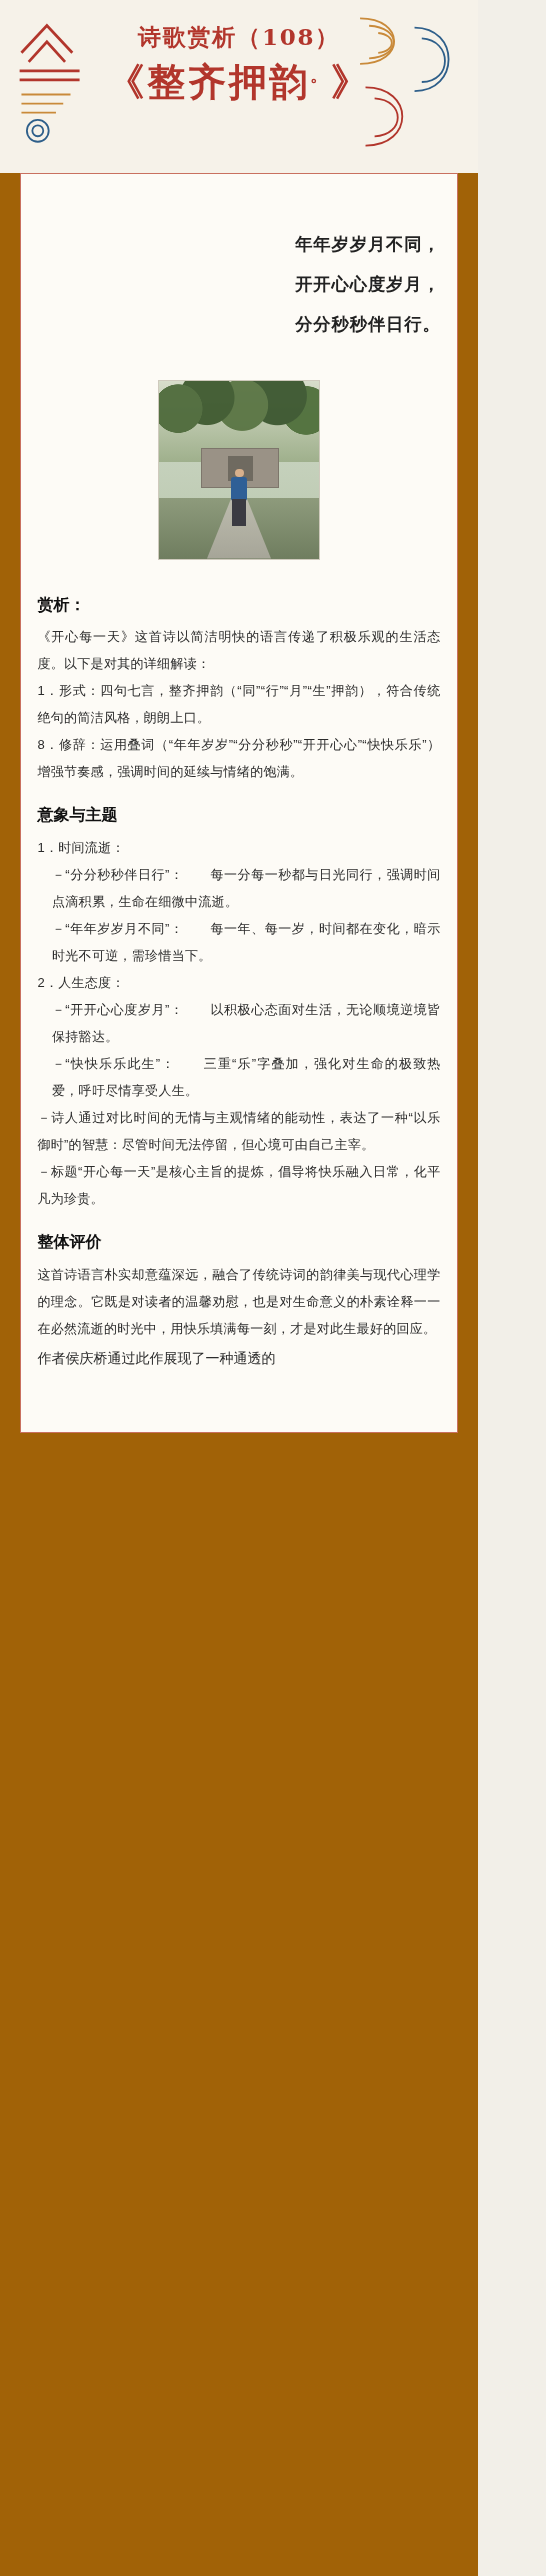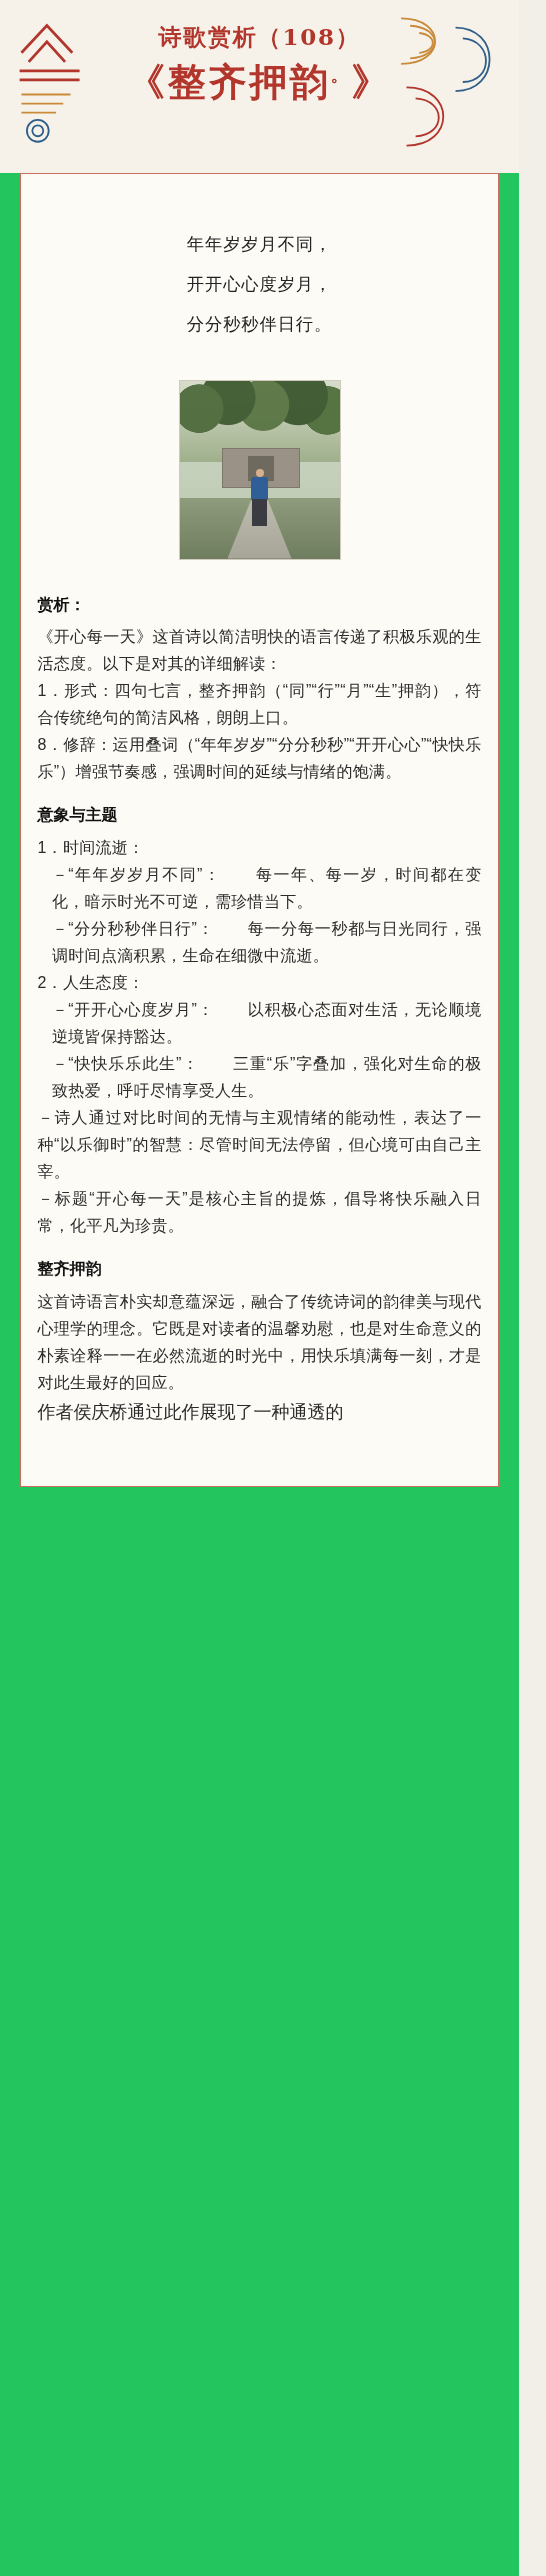--- a/index.html
+++ b/index.html
@@ -7,23 +7,23 @@
     margin: 0;
     padding: 0;
     background: #f2efe8;
   }
   body {
     width: 547px;
     font-family: "Liberation Sans", sans-serif;
     color: #2b2b2b;
   }
   .page {
-    width: 519px;
+    width: 478px;
     min-height: 2576px;
-    background: #22c55e;
+    background: #a16207;
     position: relative;
     overflow: hidden;
   }
 
   
   .header {
     position: relative;
     height: 173px;
     background: #f6f2e9;
     overflow: hidden;
@@ -84,21 +84,22 @@
   .poem {
     text-align: center;
     margin: 25.5px 0 36px 0;
   }
   .poem-line {
     font-family: "DejaVu Serif", serif;
     font-size: 17.3px;
     line-height: 40px;
     letter-spacing: 0.9px;
     color: #222;
-    font-weight: normal;
+    font-weight: bold;
+    text-align: right;
   }
 
   
   .photo-wrap {
     display: flex;
     justify-content: center;
     margin: 24px 0 31px 0;
   }
   .photo {
     width: 162px;
@@ -163,32 +164,32 @@
 
   
   .section-title {
     font-size: 16px;
     font-weight: bold;
     color: #111;
     margin: 16.4px 0 5.5px 0;
     line-height: 27px;
   }
   .para {
-    font-size: 16px;
+    font-size: 13px;
     line-height: 27px;
     color: #2b2b2b;
     letter-spacing: 0.3px;
     text-align: justify;
   }
   .para.indent {
     text-indent: 0;
     padding-left: 14.6px;
   }
   .tail {
-    font-size: 18px;
+    font-size: 14px;
     line-height: 27px;
     color: #2b2b2b;
     margin-top: 3.6px;
   }
 
   .footer-space { height: 24px; }
 </style>
 </head>
 <body>
 
@@ -255,30 +256,30 @@
     </div>
 
     <div class="section-title">赏析：</div>
     <div class="para">《开心每一天》这首诗以简洁明快的语言传递了积极乐观的生活态度。以下是对其的详细解读：</div>
 
     <div class="para">1．形式：四句七言，整齐押韵（“同”“行”“月”“生”押韵），符合传统绝句的简洁风格，朗朗上口。</div>
     <div class="para">8．修辞：运用叠词（“年年岁岁”“分分秒秒”“开开心心”“快快乐乐”）增强节奏感，强调时间的延续与情绪的饱满。</div>
 
     <div class="section-title">意象与主题</div>
     <div class="para">1．时间流逝：</div>
+    <div class="para indent">－“分分秒秒伴日行”：　　每一分每一秒都与日光同行，强调时间点滴积累，生命在细微中流逝。</div>
     <div class="para indent">－“年年岁岁月不同”：　　每一年、每一岁，时间都在变化，暗示时光不可逆，需珍惜当下。</div>
-    <div class="para indent">－“分分秒秒伴日行”：　　每一分每一秒都与日光同行，强调时间点滴积累，生命在细微中流逝。</div>
     <div class="para">2．人生态度：</div>
     <div class="para indent">－“开开心心度岁月”：　　以积极心态面对生活，无论顺境逆境皆保持豁达。</div>
     <div class="para indent">－“快快乐乐此生”：　　三重“乐”字叠加，强化对生命的极致热爱，呼吁尽情享受人生。</div>
 
     <div class="para">－诗人通过对比时间的无情与主观情绪的能动性，表达了一种“以乐御时”的智慧：尽管时间无法停留，但心境可由自己主宰。</div>
     <div class="para">－标题“开心每一天”是核心主旨的提炼，倡导将快乐融入日常，化平凡为珍贵。</div>
 
-    <div class="section-title">整齐押韵</div>
+    <div class="section-title">整体评价</div>
     <div class="para">这首诗语言朴实却意蕴深远，融合了传统诗词的韵律美与现代心理学的理念。它既是对读者的温馨劝慰，也是对生命意义的朴素诠释一一在必然流逝的时光中，用快乐填满每一刻，才是对此生最好的回应。</div>
 
     <div class="tail">作者侯庆桥通过此作展现了一种通透的</div>
 
     <div class="footer-space"></div>
   </div>
 </div>
 
 
 </body></html>

